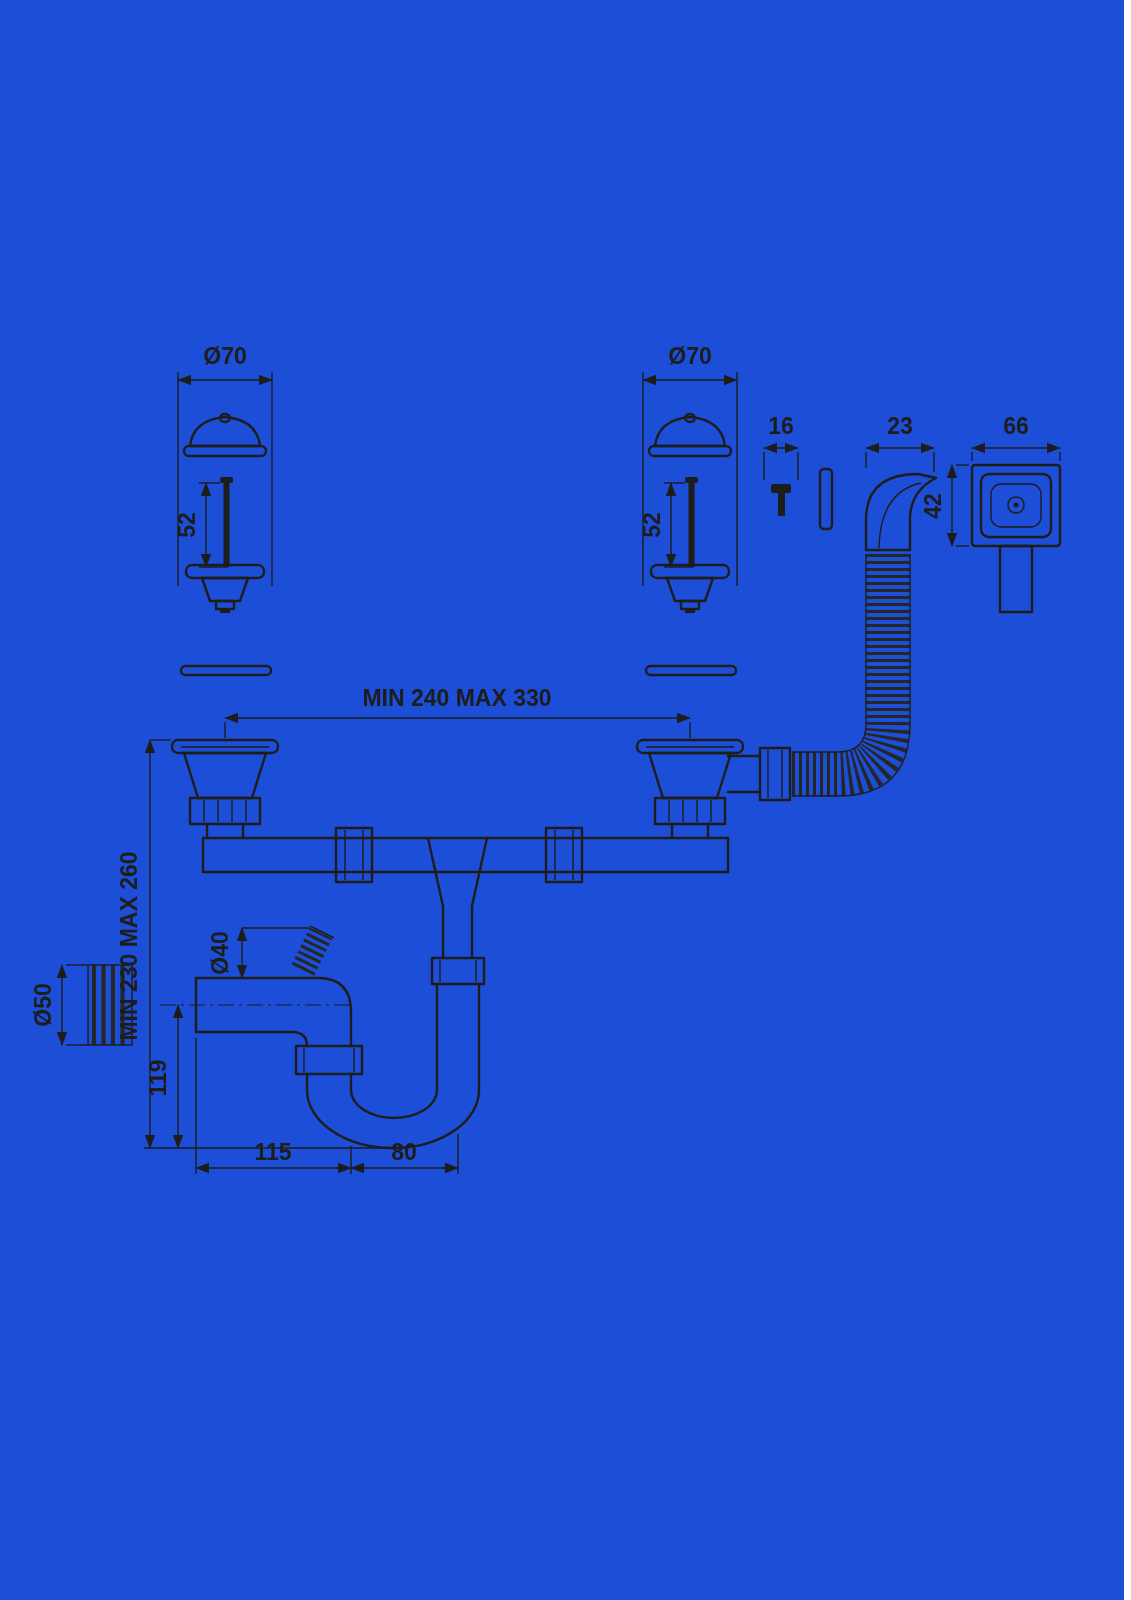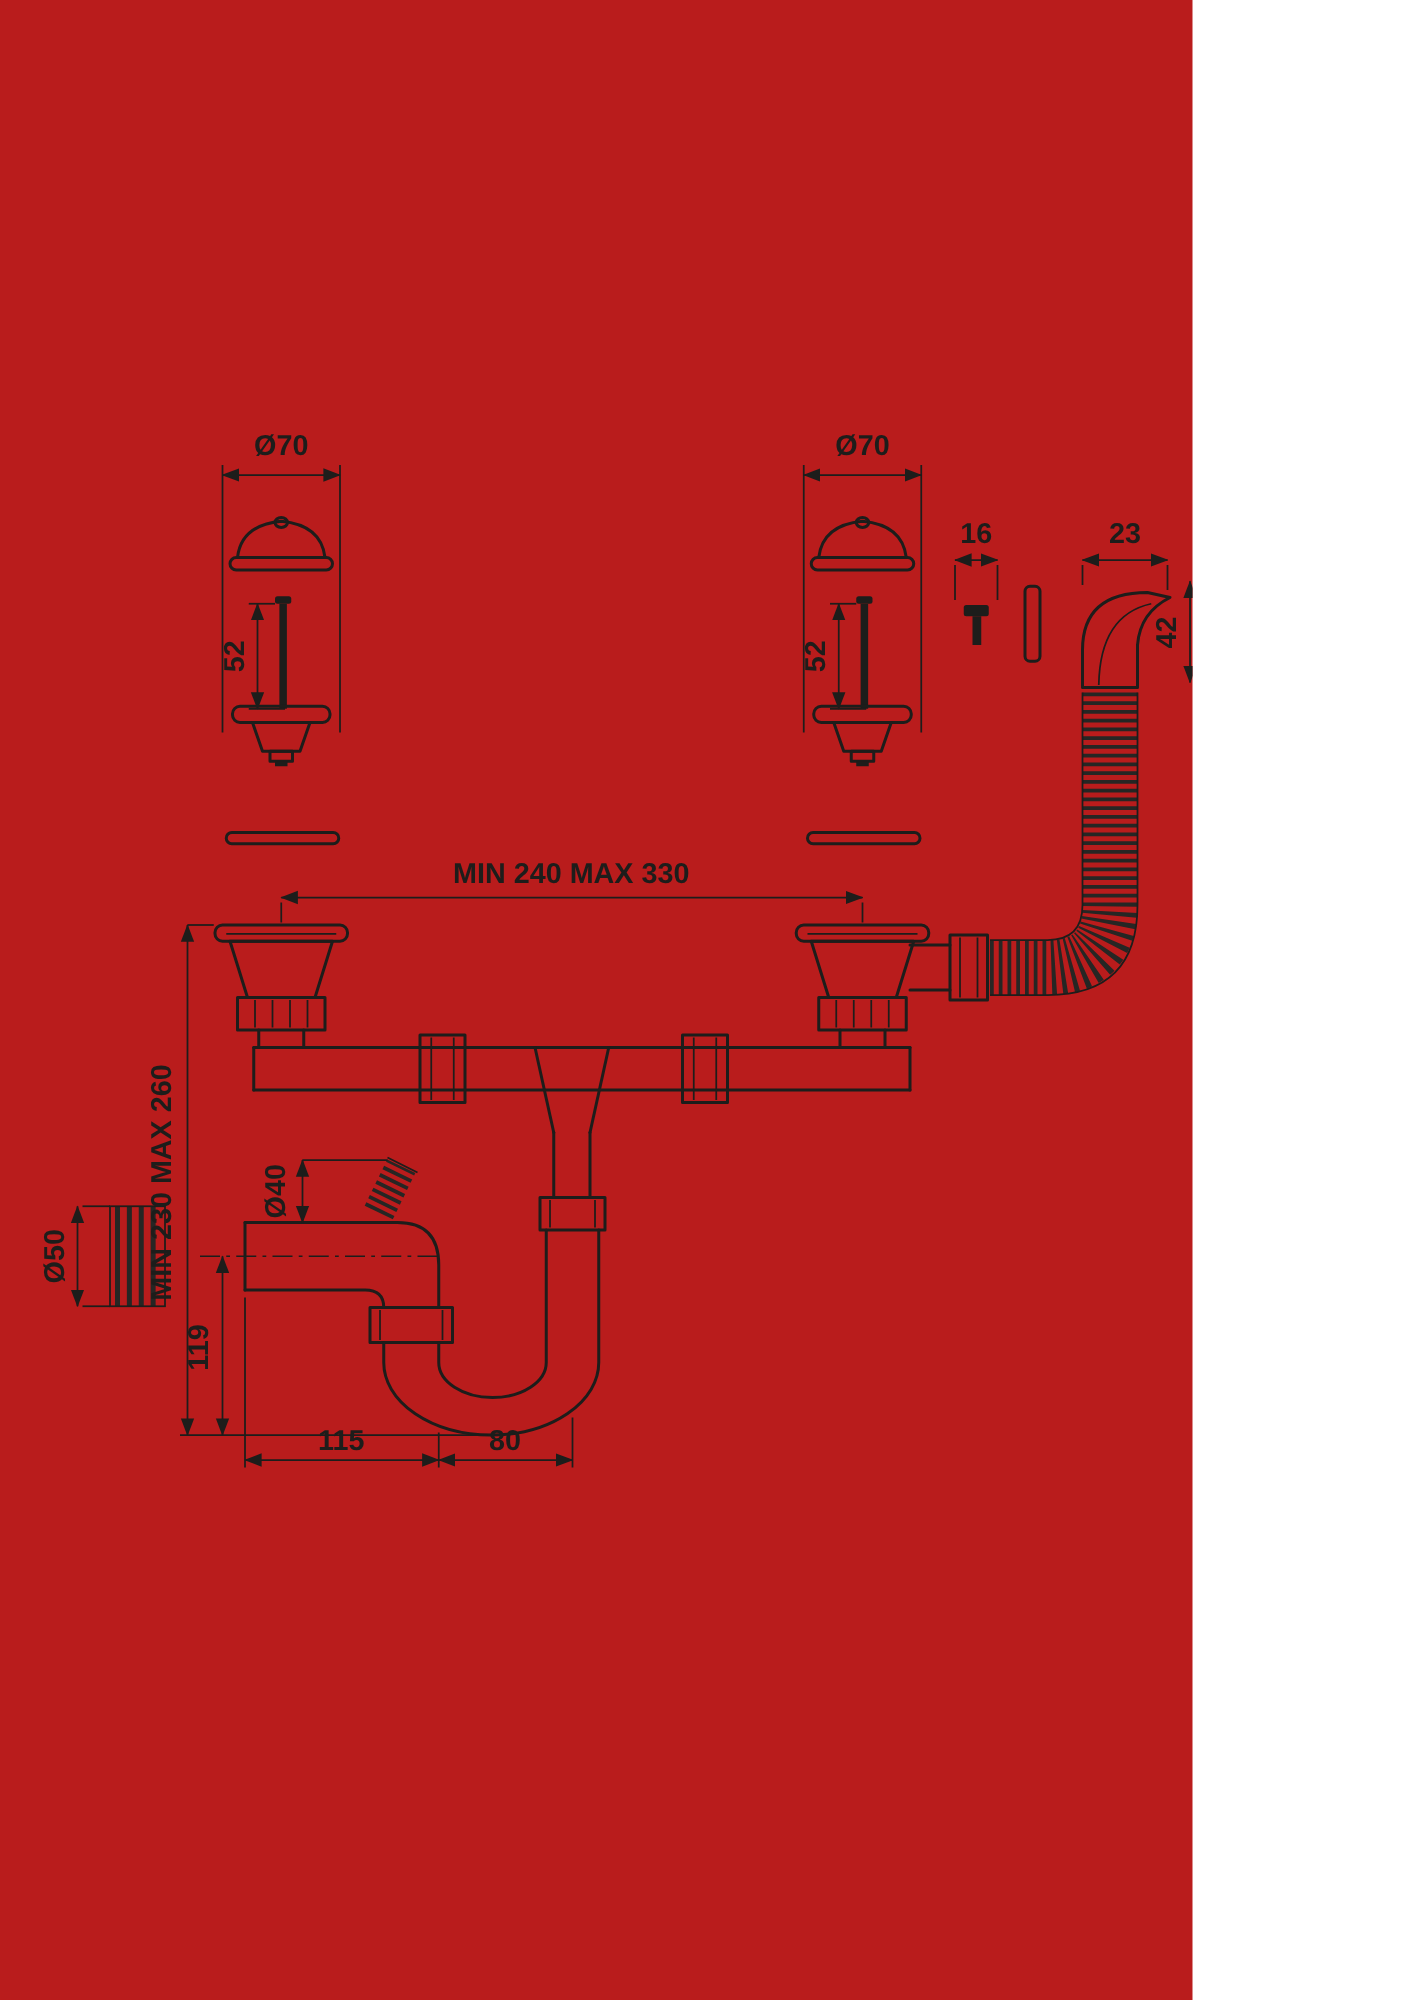--- a/index.html
+++ b/index.html
@@ -1,16 +1,16 @@
 <!DOCTYPE html>
 <html><head>
 <meta charset="utf-8">
 <style>
   html,body{margin:0;padding:0;background:#ffffff;}
-  .canvas{position:relative;width:954px;height:1600px;background:#b91c1c;overflow:hidden;text-align:right;}
+  .canvas{position:relative;width:1124px;height:1600px;background:#1d4ed8;overflow:hidden;text-align:right;}
   svg{display:block;}
   .p  {fill:none;stroke:#1d1d1b;stroke-width:2.4;stroke-linejoin:round;stroke-linecap:round;}
   .t  {fill:none;stroke:#1d1d1b;stroke-width:1.4;stroke-linecap:butt;}
   .pf {fill:#1d1d1b;stroke:none;}
   .cl {fill:none;stroke:#1d1d1b;stroke-width:1.2;stroke-dasharray:16 5 3 5;}
   .corr{fill:none;stroke:#262624;stroke-linecap:butt;}
   text{font-family:"Liberation Sans",sans-serif;font-size:23px;font-weight:700;fill:#1d1d1b;}
   .dimtxt{text-anchor:middle;}
 </style>
 </head>

